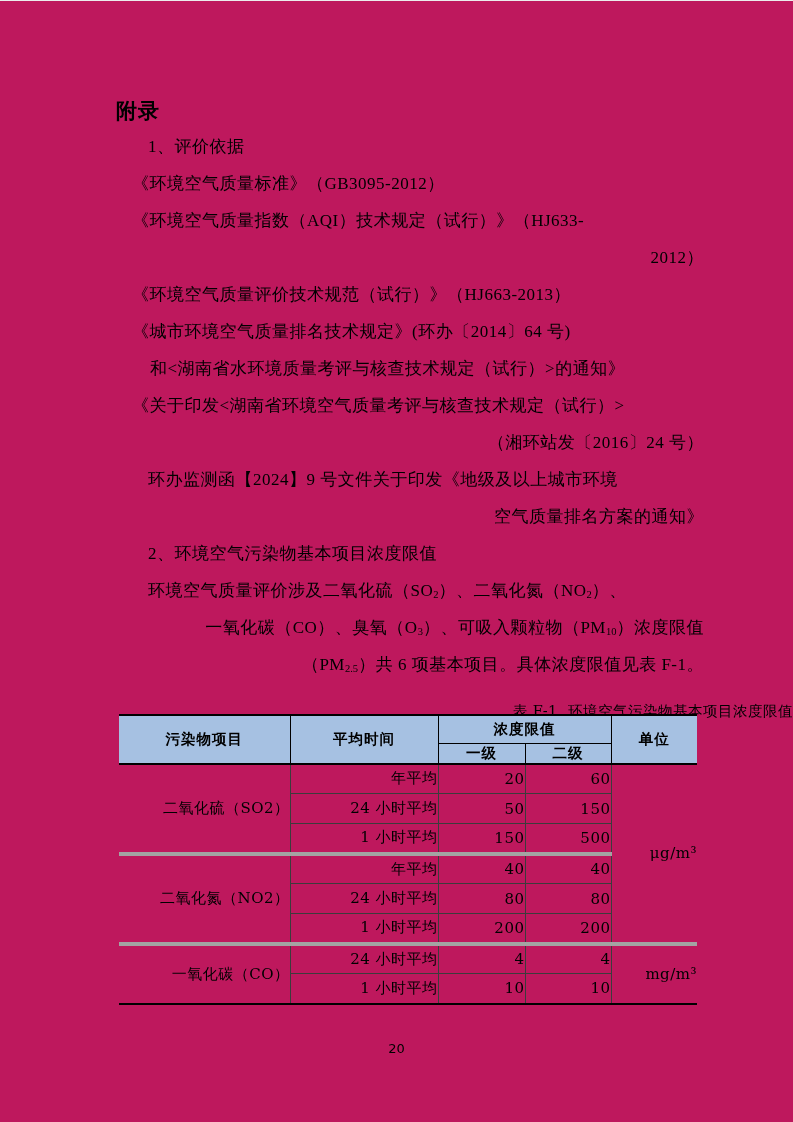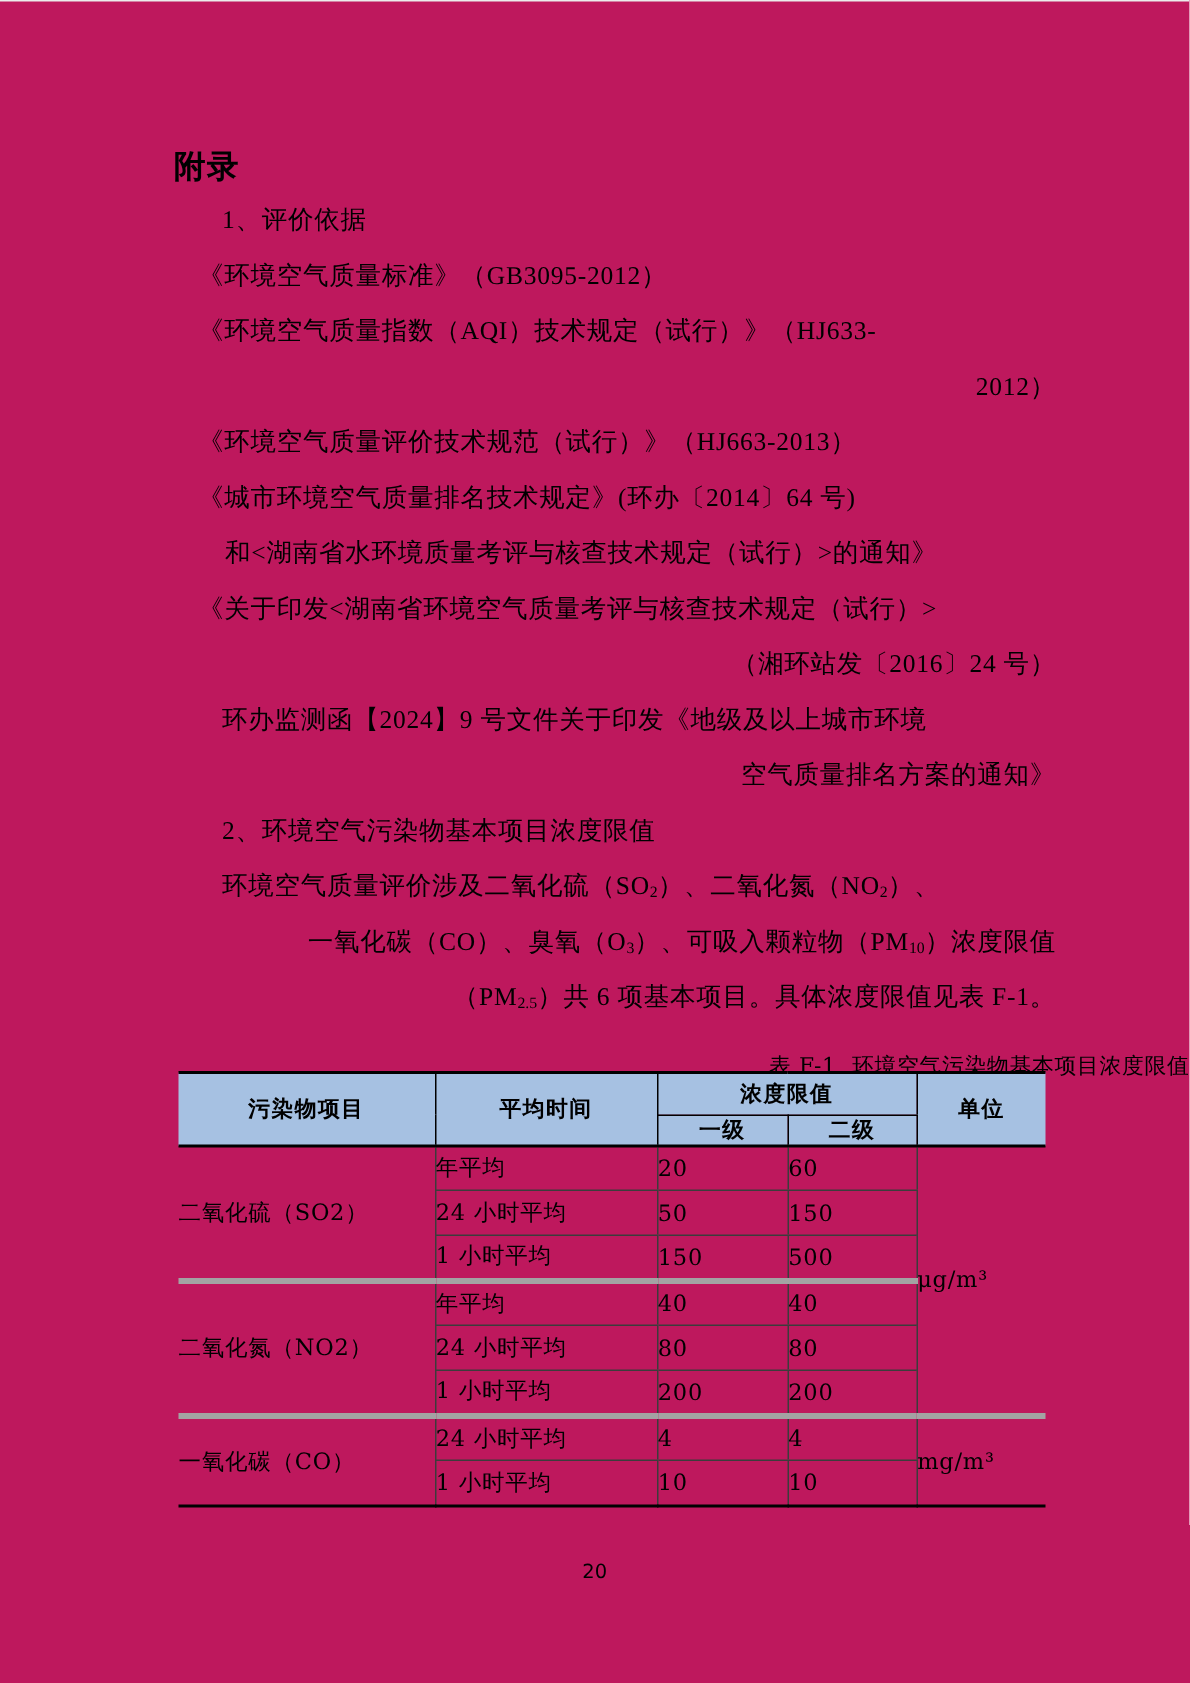--- a/index.html
+++ b/index.html
@@ -59,21 +59,21 @@
     font-weight:bold;font-size:14.5px;
     letter-spacing:1px;
     padding:0;text-align:center;vertical-align:middle;
     border-left:1px solid #000;
   }
   th.no-vl{border-left:none;}
   th.limit-span{border-bottom:1px solid #000;}
 
   tbody tr{height:30px;}
   td{
-    padding:0;text-align:left;vertical-align:middle;
+    padding:0;text-align:right;vertical-align:middle;
     letter-spacing:0.5px;
   }
   td.vl{border-left:1px solid #3c3c3c;}
   td.bb1{border-bottom:1px solid #3c3c3c;}
   td.bb2{border-bottom:4px solid #a3a3a3;}
 
   .page-number{
     position:absolute;left:0;top:1040px;width:793px;
     text-align:center;
     font-family:"DejaVu Sans","Liberation Sans",sans-serif;

